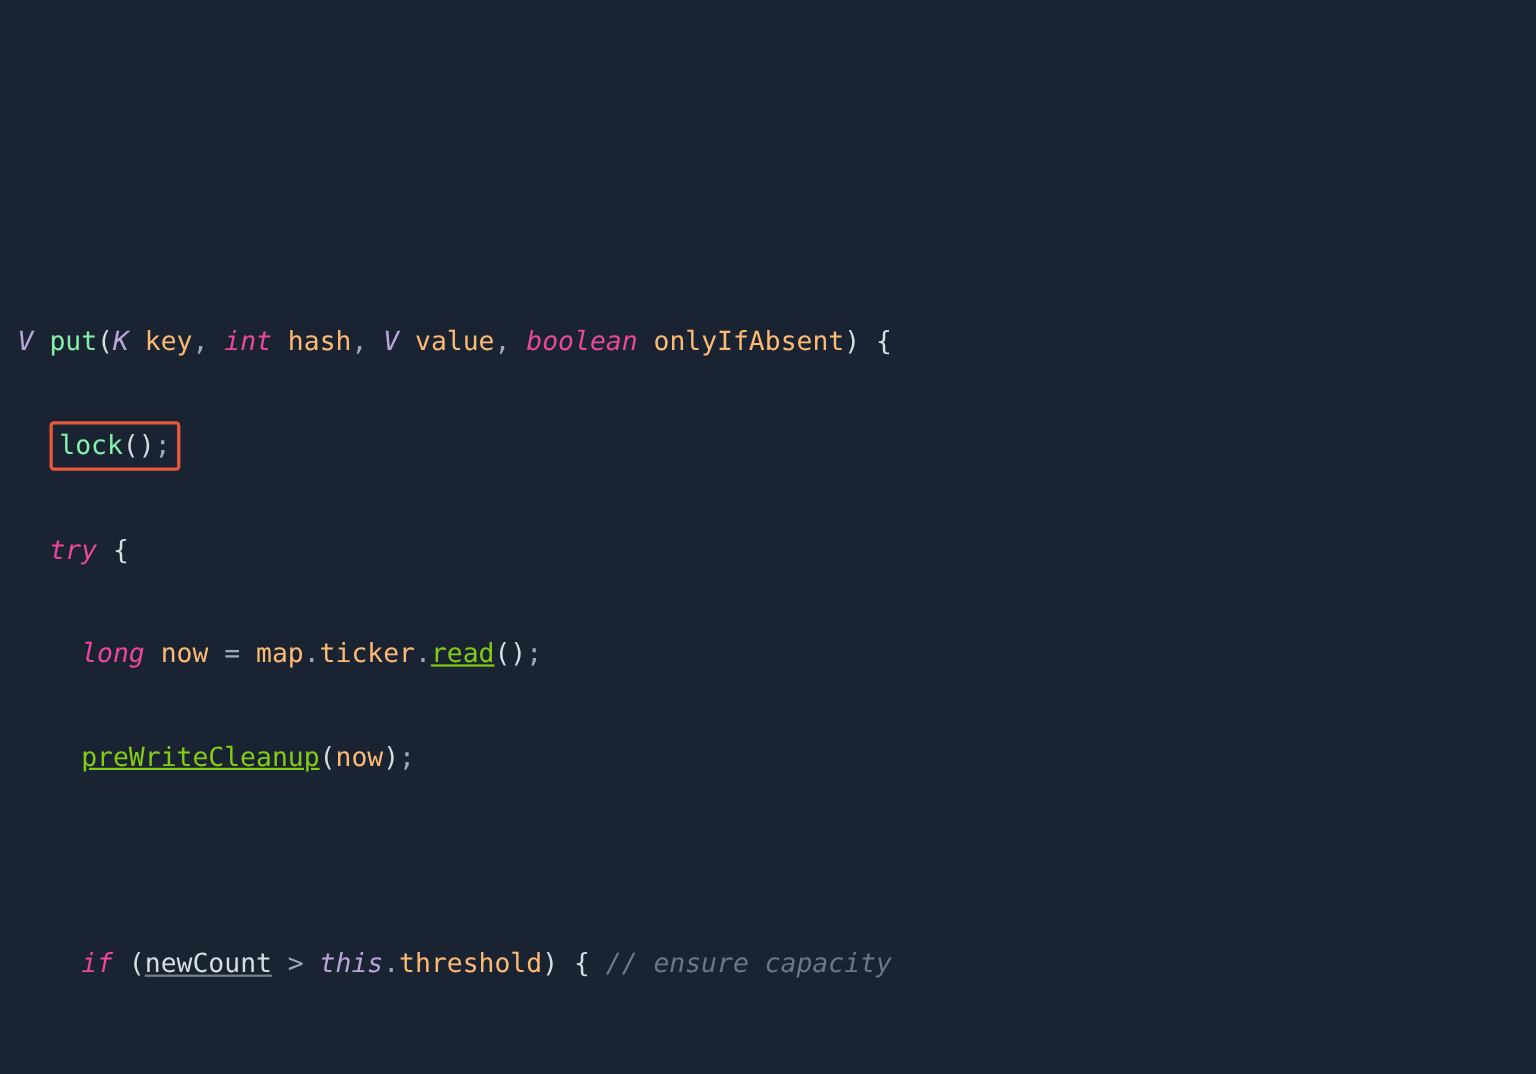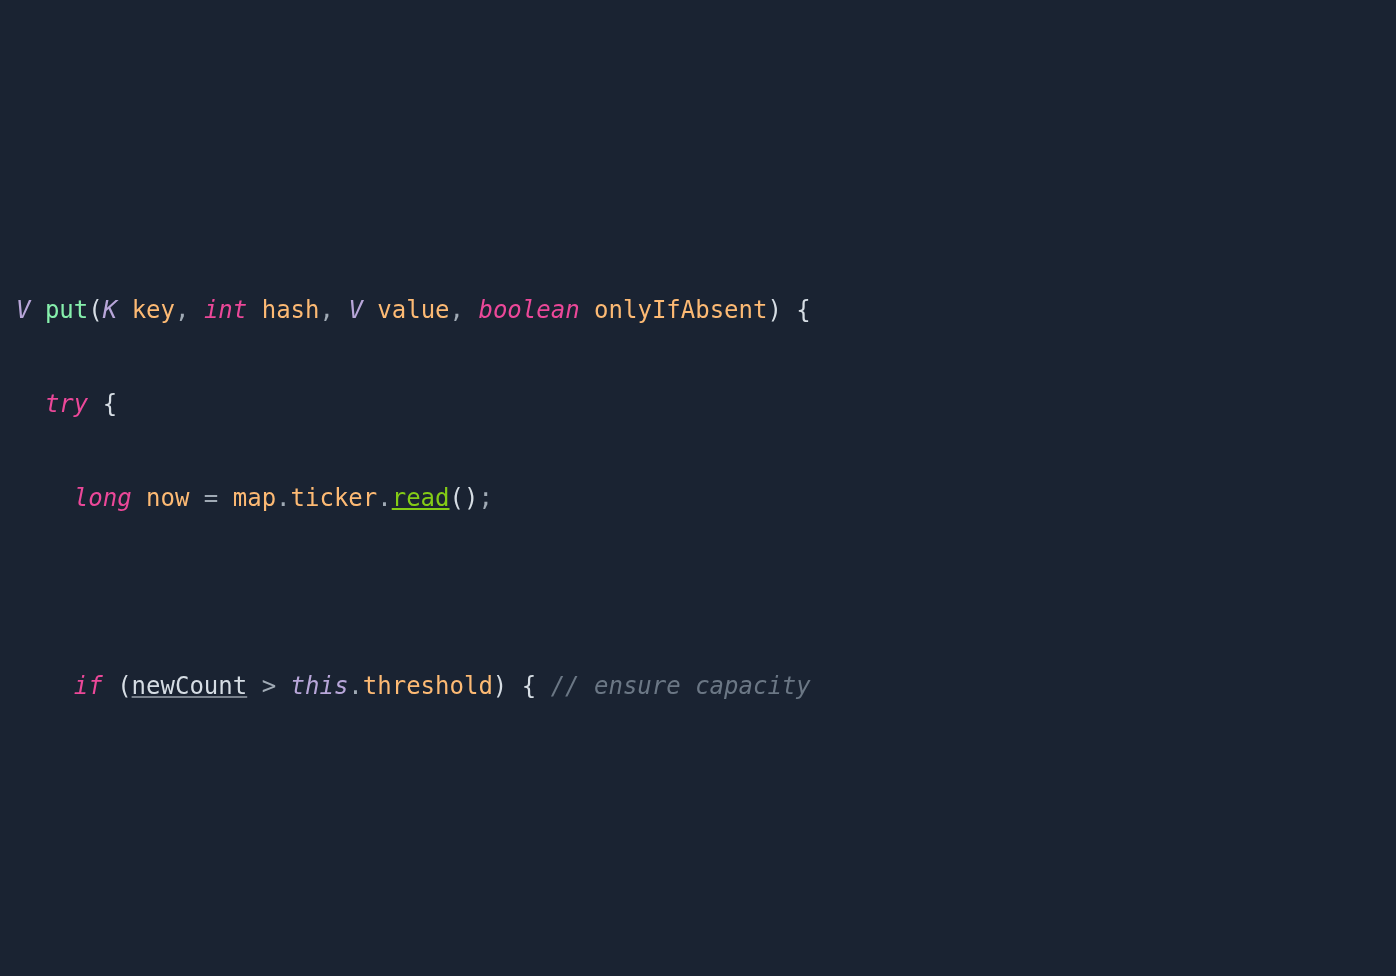--- a/index.html
+++ b/index.html
@@ -40,22 +40,24 @@
   }
 </style>
 </head>
 <body>
 
 
 
 <div class="code-editor">
 
 <span class="code-line"><span class="tok-type">V</span> <span class="tok-method">put</span><span class="tok-paren">(</span><span class="tok-type">K</span> <span class="tok-var">key</span><span class="tok-punct">, </span><span class="tok-keyword">int</span> <span class="tok-var">hash</span><span class="tok-punct">, </span><span class="tok-type">V</span> <span class="tok-var">value</span><span class="tok-punct">, </span><span class="tok-keyword">boolean</span> <span class="tok-var">onlyIfAbsent</span><span class="tok-paren">)</span><span class="tok-paren"> {</span></span>
+<span class="code-line"><span>  </span><span class="highlight-box"><span class="tok-method">lock</span><span class="tok-paren">()</span><span class="tok-punct">;</span></span></span>
 <span class="code-line"><span>  </span><span class="tok-keyword">try</span><span class="tok-paren"> {</span></span>
 <span class="code-line"><span>    </span><span class="tok-keyword">long</span><span class="tok-var"> now </span><span class="tok-punct">=</span><span> </span><span class="tok-var">map</span><span class="tok-punct">.</span><span class="tok-var">ticker</span><span class="tok-punct">.</span><span class="tok-methodcall">read</span><span class="tok-paren">()</span><span class="tok-punct">;</span></span>
+<span class="code-line"><span>    </span><span class="tok-methodcall">preWriteCleanup</span><span class="tok-paren">(</span><span class="tok-var">now</span><span class="tok-paren">)</span><span class="tok-punct">;</span></span>
 <span class="code-line"> </span>
 <span class="code-line"><span>    </span><span class="tok-keyword">if</span><span> </span><span class="tok-paren">(</span><span class="tok-varund">newCount</span><span class="tok-punct"> &gt; </span><span class="tok-this">this</span><span class="tok-punct">.</span><span class="tok-var">threshold</span><span class="tok-paren">)</span><span class="tok-paren"> { </span><span class="tok-comment">// ensure capacity</span></span>
 
 
 
 
 
 
 
 

